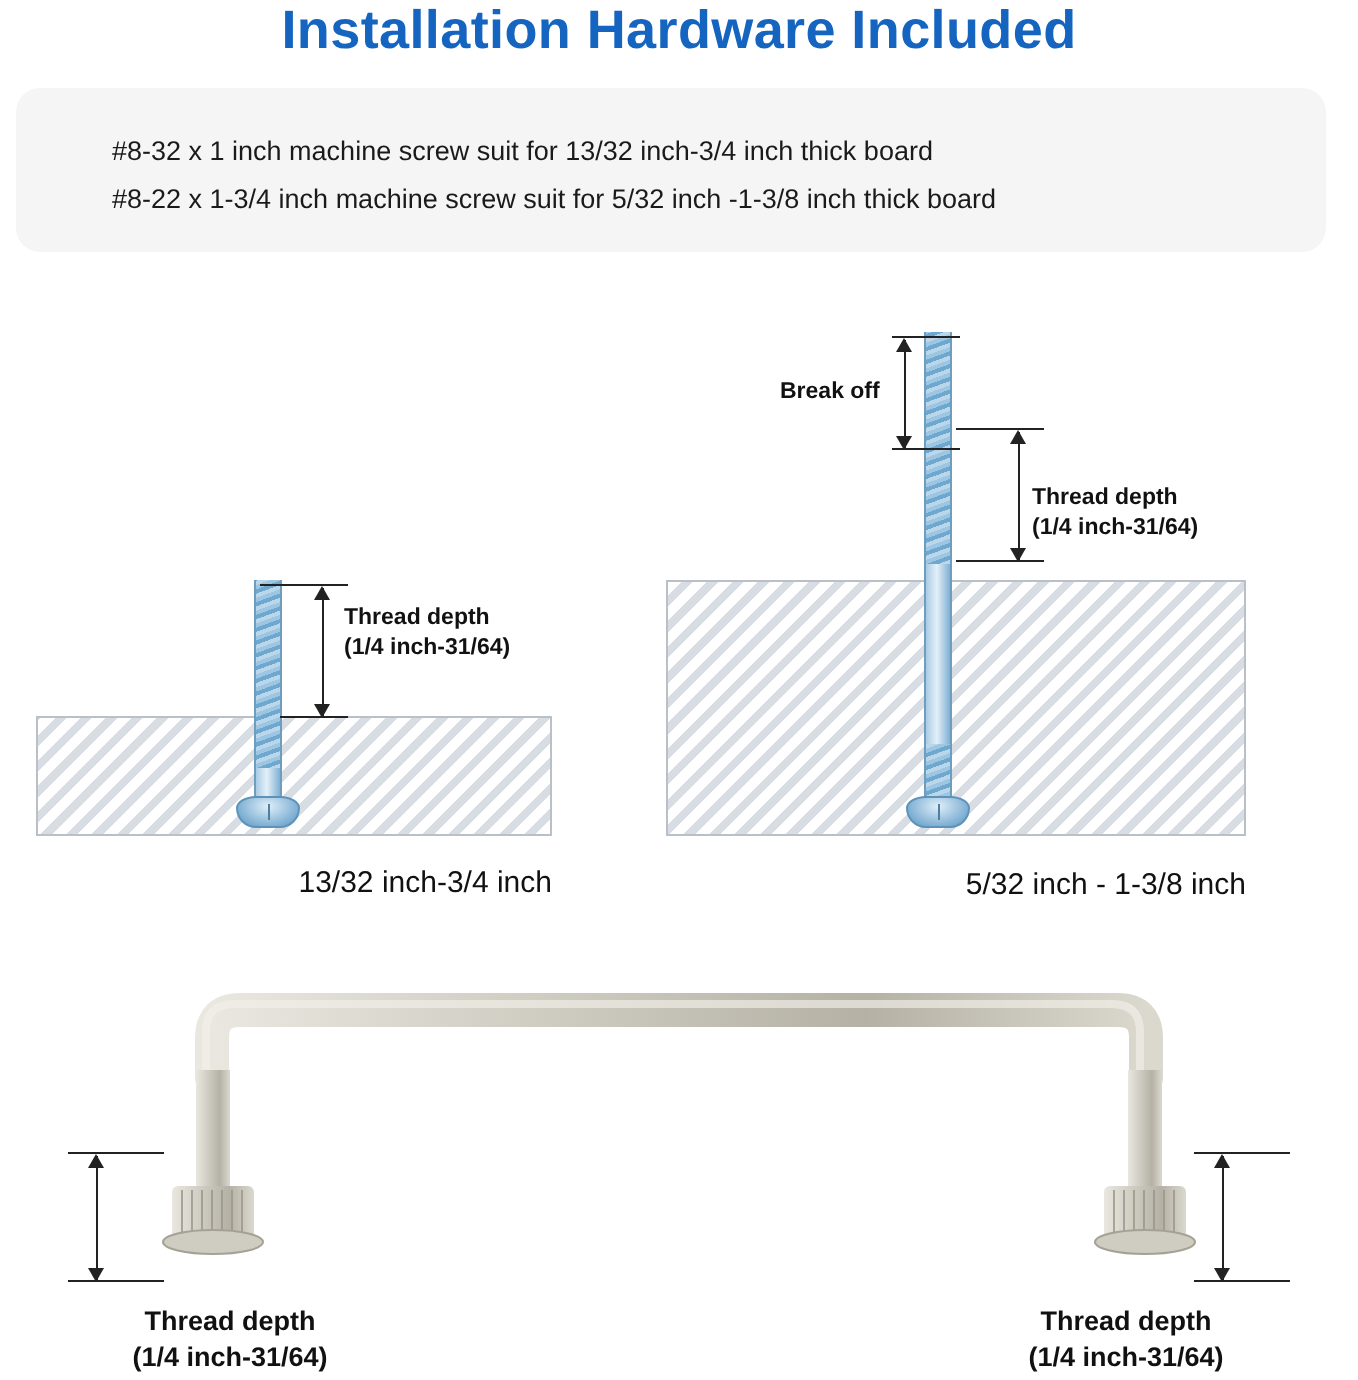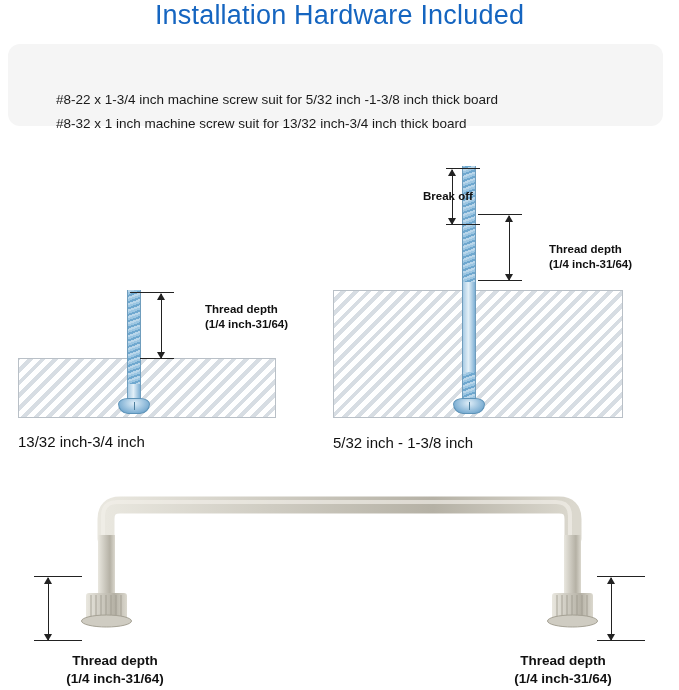--- a/index.html
+++ b/index.html
@@ -9,39 +9,39 @@
     font-family:"Liberation Sans", sans-serif;
     color:#111;
     position:relative;
     overflow:hidden;
   }
   .title{
     position:absolute;
     top:0px;left:0;width:679px;
     text-align:center;
     font-size:27px;
-    font-weight:normal;
+    font-weight:bold;
     color:#1565c0;
     letter-spacing:0.2px;
   }
   .note-box{
     position:absolute;
     top:44px;left:8px;
     width:655px;height:82px;
     background:#f5f5f5;
     border-radius:12px;
   }
   .note-line{
     position:absolute;
     left:56px;
     font-size:13.5px;
     color:#1a1a1a;
     white-space:nowrap;
   }
-  .note-line.l1{top:68px;margin-top:48px;}
+  .note-line.l1{top:68px;}
   .note-line.l2{top:92px;}
 
   
   .board{
     position:absolute;
     background:
       repeating-linear-gradient(
         -45deg,
         #ffffff 0px, #ffffff 5px,
         #d7dde3 5px, #d7dde3 9px
@@ -111,27 +111,27 @@
   }
   .tick{position:absolute;background:#222;height:1px;}
 
   .lbl{
     position:absolute;
     font-size:11.5px;
     color:#111;
     line-height:14px;
     white-space:nowrap;
   }
-  .lbl.b{font-weight:bold;margin-left:33px;}
+  .lbl.b{font-weight:bold;}
   .caption{
     position:absolute;
     font-size:15px;
     color:#111;
     white-space:nowrap;
-    text-align:left;
+    text-align:right;
   }
   .bottom-caption{
     position:absolute;
     font-size:13.5px;
     font-weight:bold;
     color:#111;
     line-height:18px;
     text-align:center;
     white-space:nowrap;
   }

